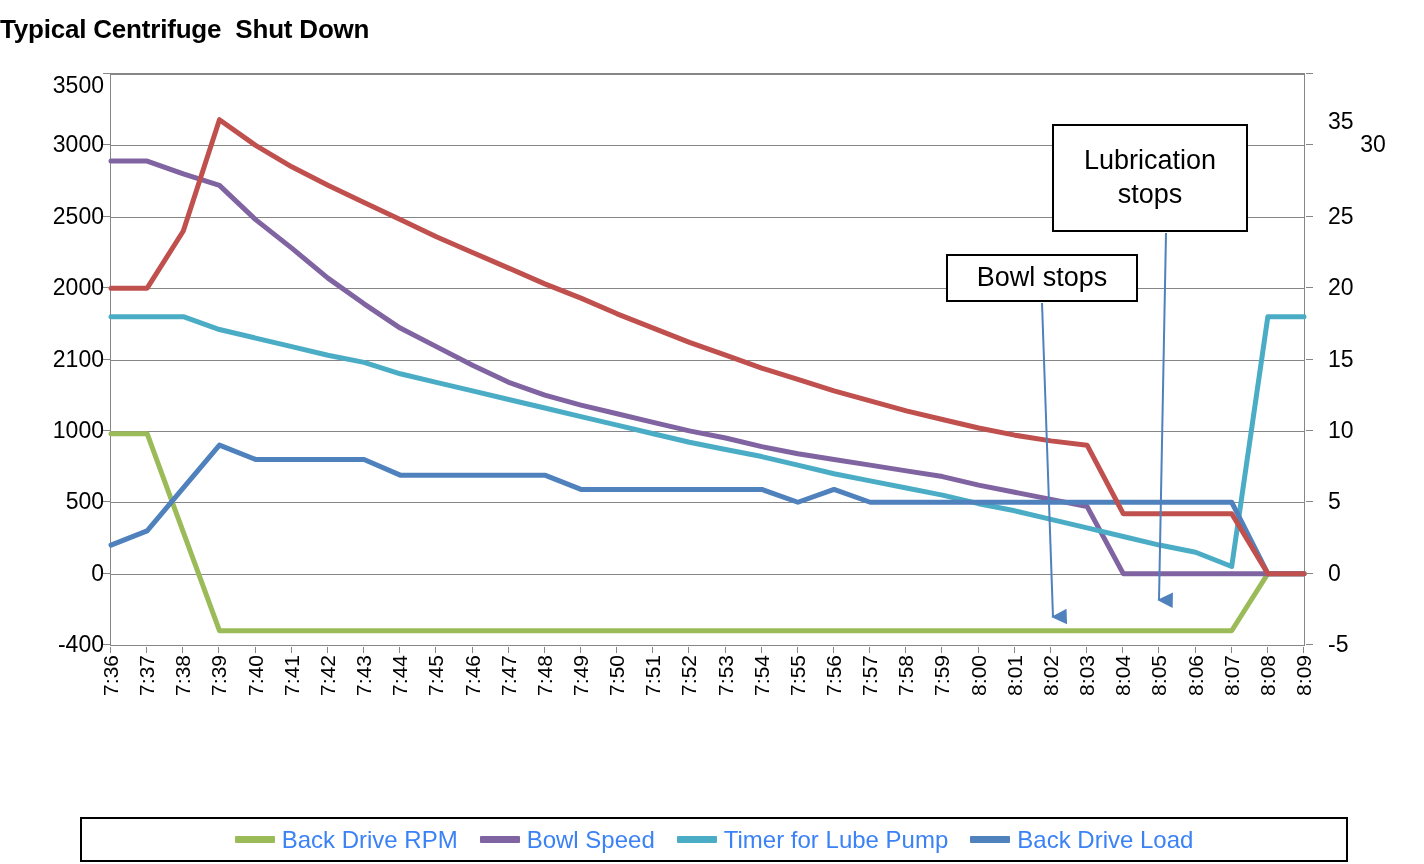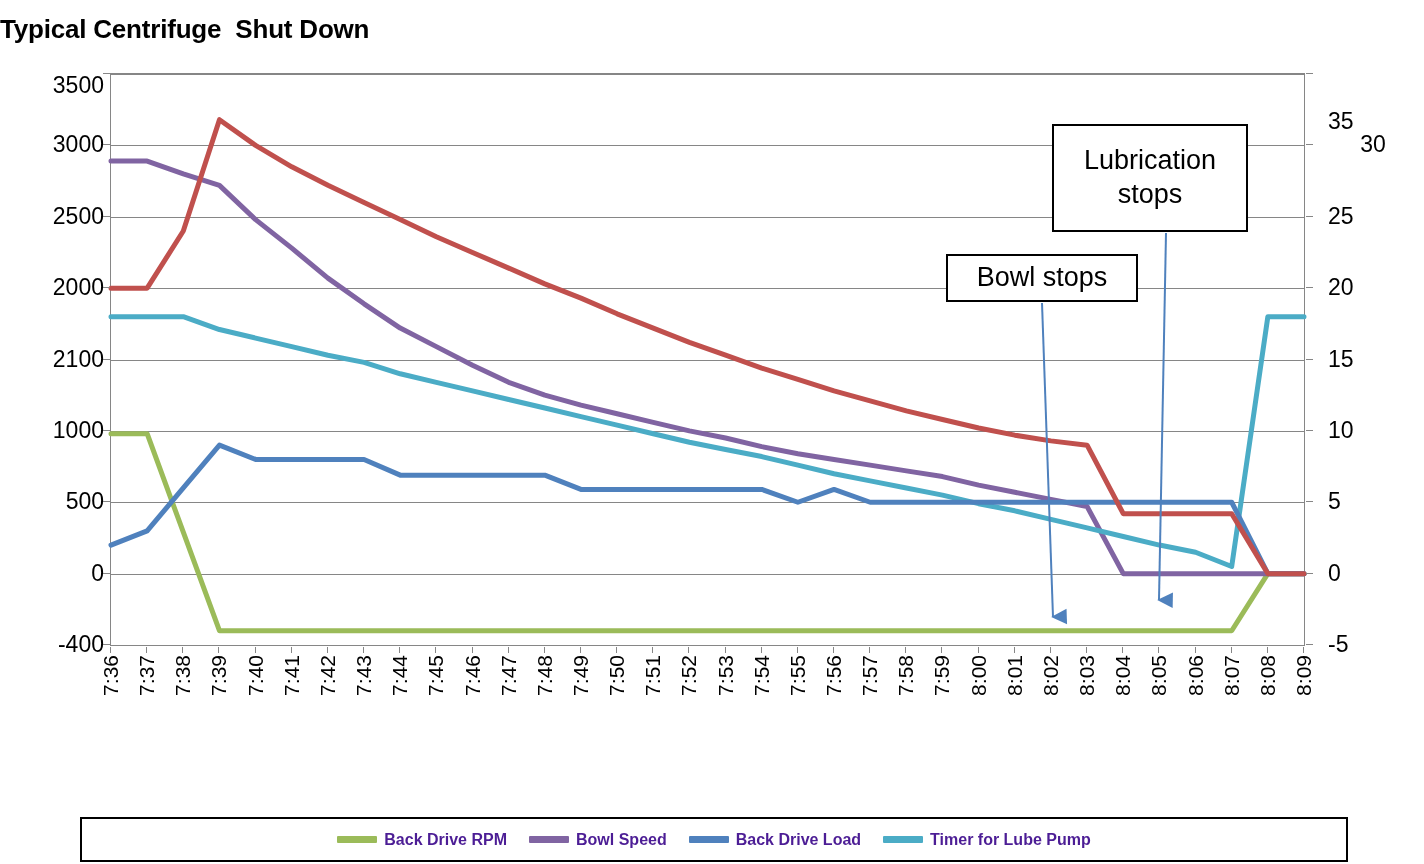--- a/index.html
+++ b/index.html
@@ -113,21 +113,21 @@
     width: 1268px; height: 45px;
     border: 2px solid #000;
     background: #fff;
     display: flex;
     align-items: center;
     justify-content: center;
     gap: 22px;
   }
   .legend-item { display: flex; align-items: center; gap: 7px; }
   .legend-swatch { width: 40px; height: 7px; border-radius: 1px; }
-  .legend-label { font-size: 16px; color: #4c1d95; white-space: nowrap; font-weight: bold; }
+  .legend-label { font-size: 24px; color: #3b82f6; white-space: nowrap; }
 
   svg { display:block; overflow: visible; }
 </style>
 </head>
 <body>
 <div id="root">
 
 <div id="chart-title">Typical Centrifuge  Shut Down</div>
 
 <div id="plot-area">
@@ -281,22 +281,22 @@
 <div id="legend">
       <div class="legend-item">
         <span class="legend-swatch" style="background: rgb(155, 187, 89);"></span>
         <span class="legend-label">Back Drive RPM</span>
       </div>
       <div class="legend-item">
         <span class="legend-swatch" style="background: rgb(128, 100, 162);"></span>
         <span class="legend-label">Bowl Speed</span>
       </div>
       <div class="legend-item">
+        <span class="legend-swatch" style="background: rgb(75, 172, 198);"></span>
+        <span class="legend-label">Timer for Lube Pump</span>
+      </div>
+      <div class="legend-item">
         <span class="legend-swatch" style="background: rgb(79, 129, 189);"></span>
         <span class="legend-label">Back Drive Load</span>
       </div>
-      <div class="legend-item">
-        <span class="legend-swatch" style="background: rgb(75, 172, 198);"></span>
-        <span class="legend-label">Timer for Lube Pump</span>
-      </div>
     </div>
 
 </div>
 
 </body></html>

